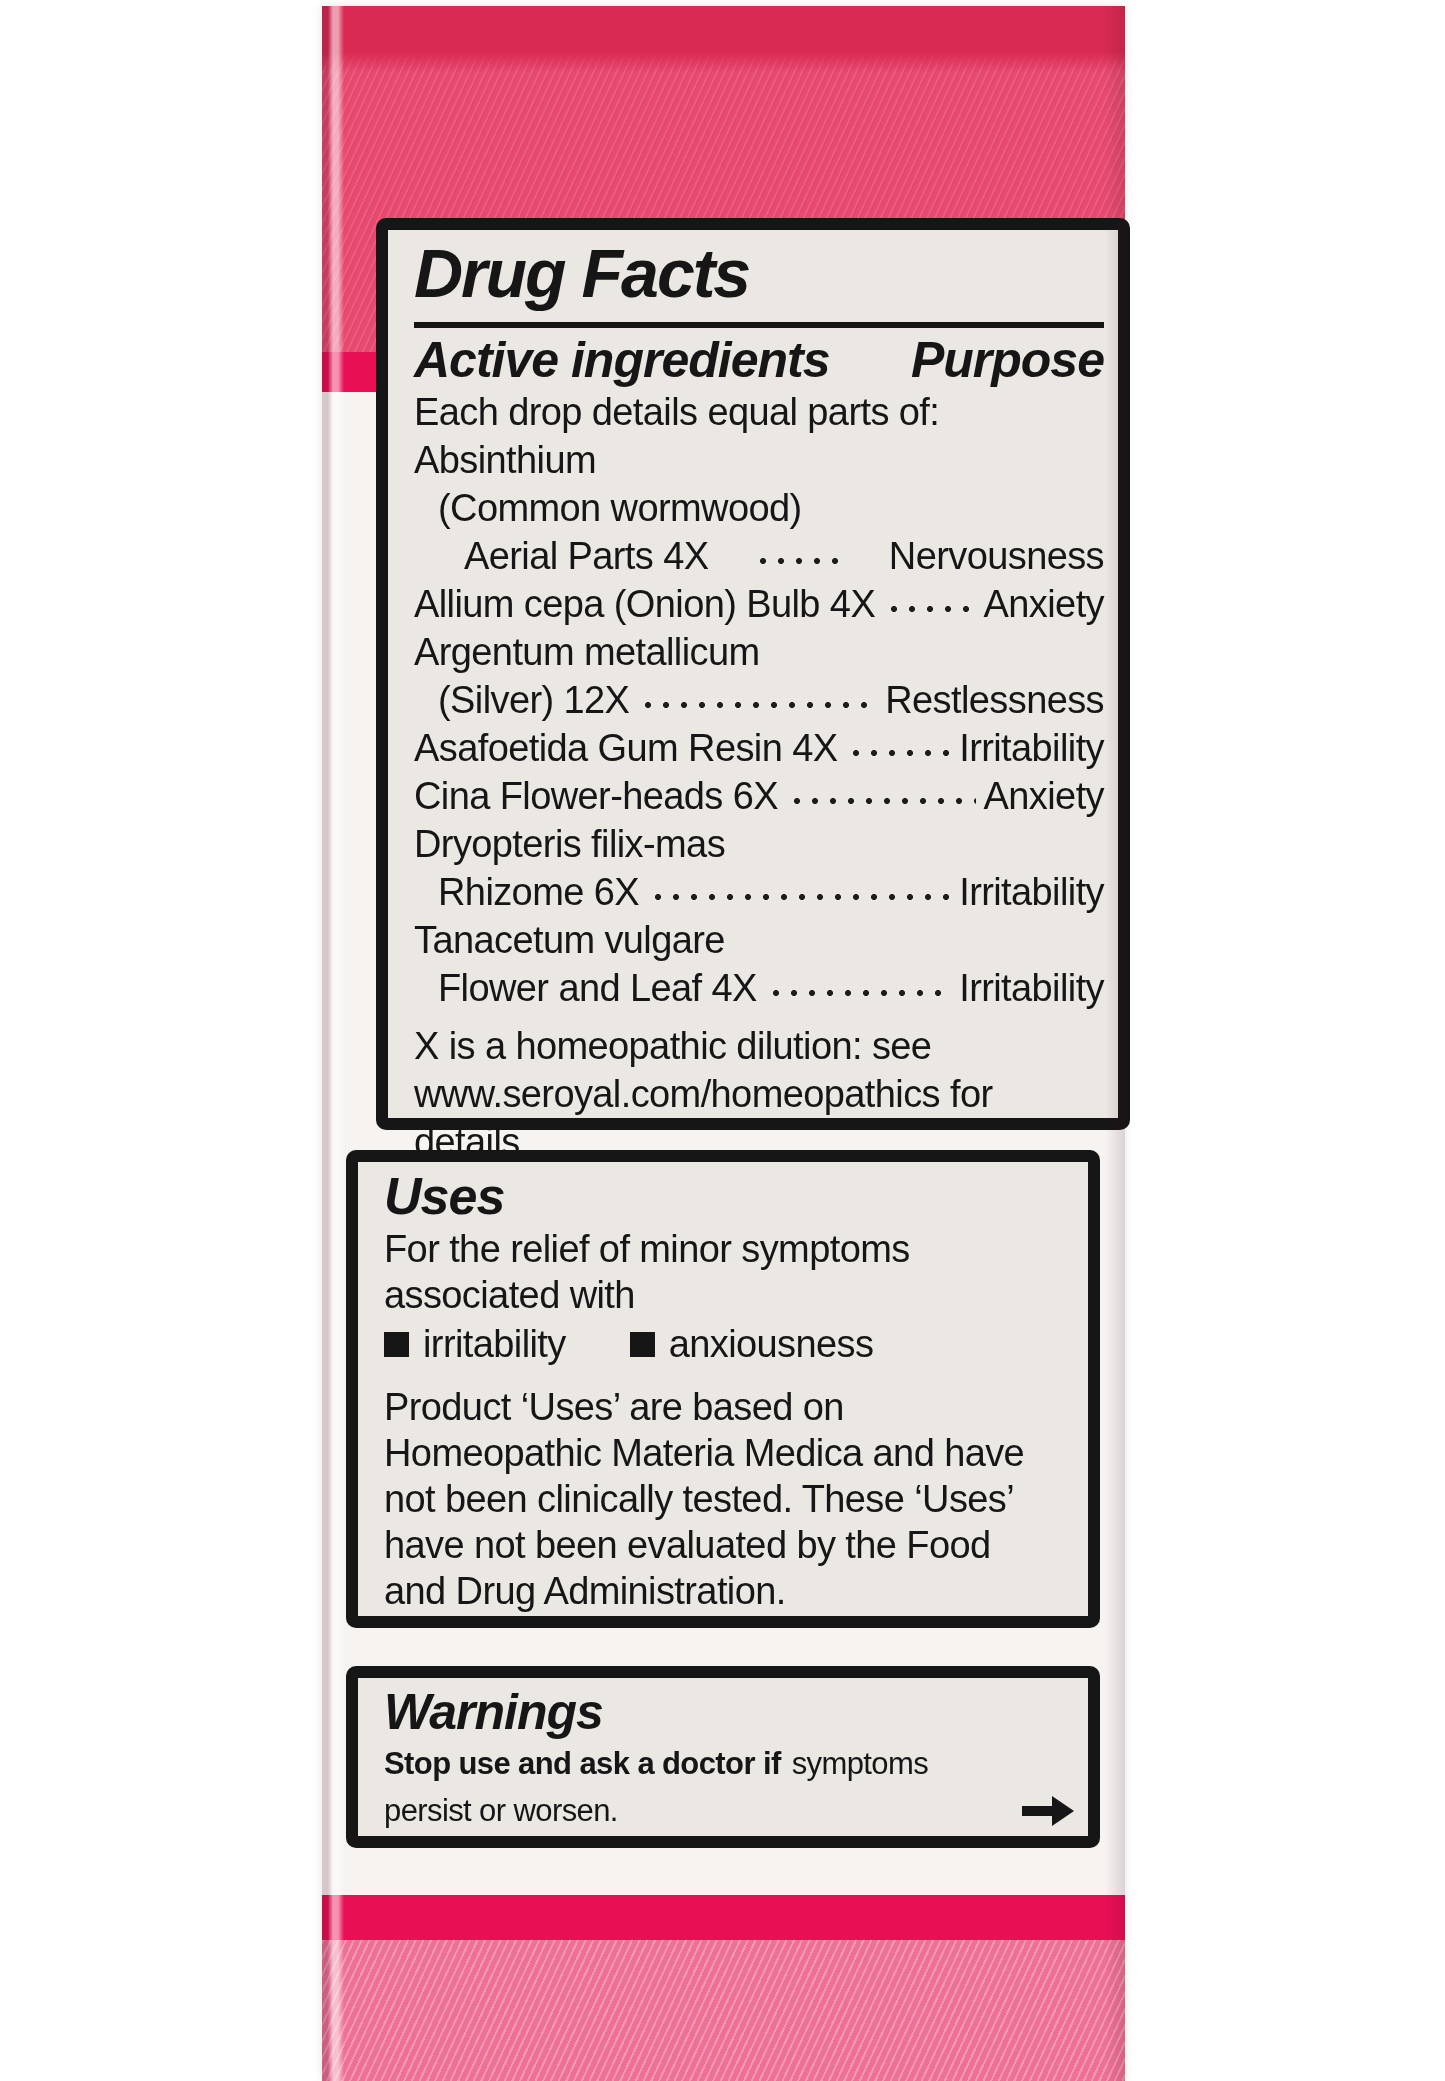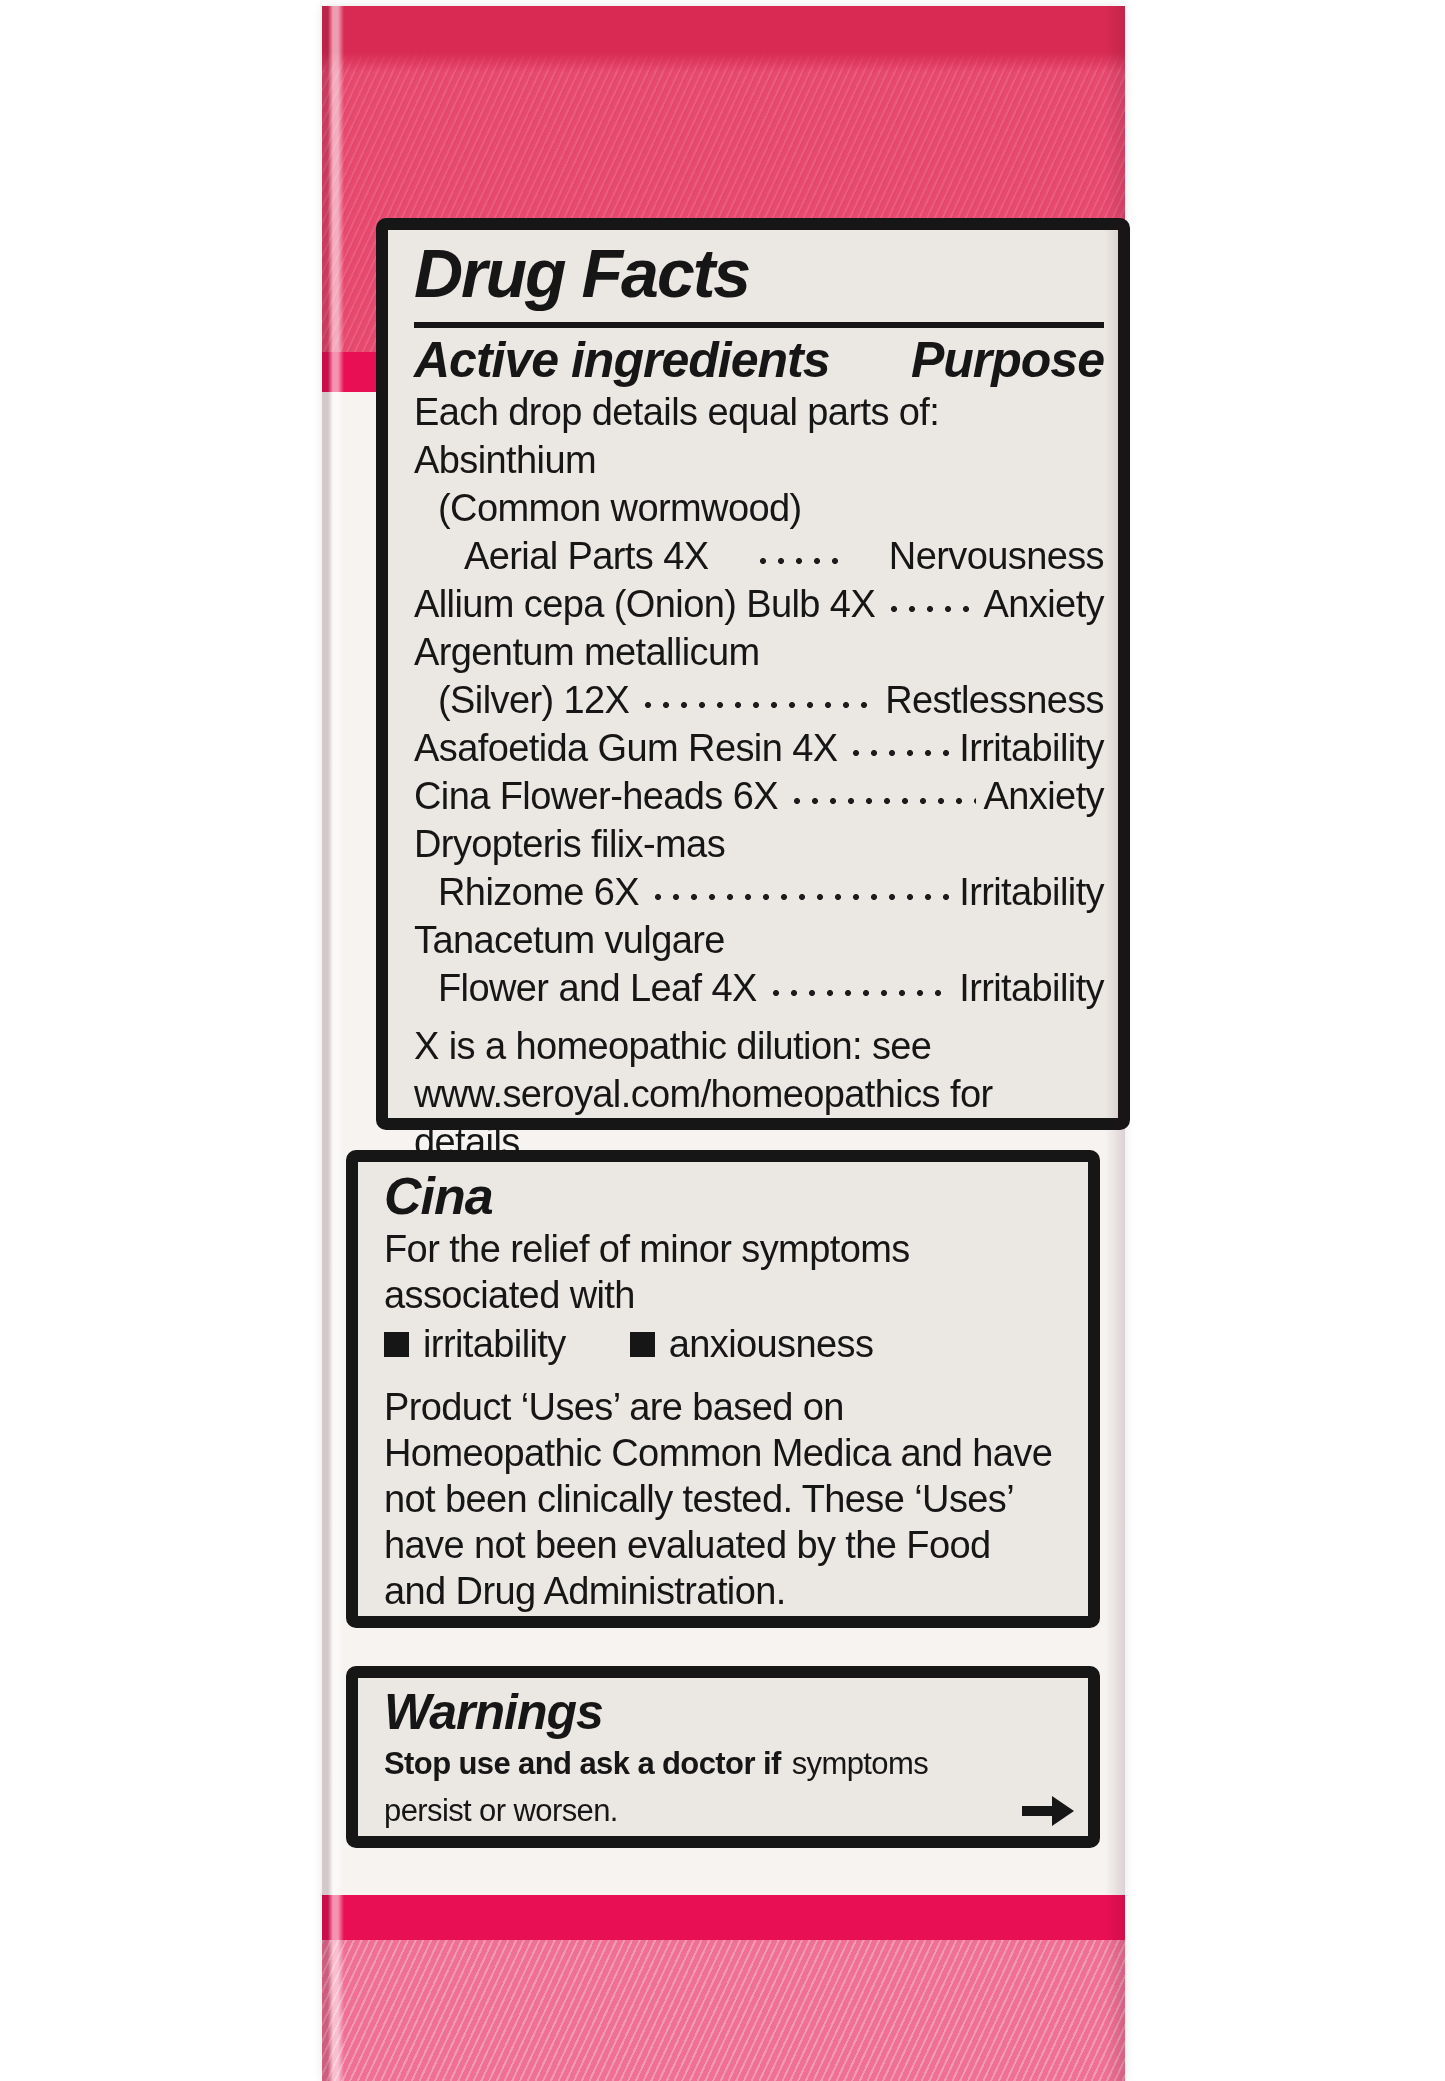--- a/index.html
+++ b/index.html
@@ -148,36 +148,36 @@
         <span class="ing-purpose">Irritability</span>
       </div>
 
       <div class="footnote">
         <div>X is a homeopathic dilution: see</div>
         <div>www.seroyal.com/homeopathics for details.</div>
       </div>
     </section>
 
     <section class="panel panel2">
-      <h2 class="sec-title">Cina</h2>
+      <h2 class="sec-title">Uses</h2>
       <div class="uses-line">For the relief of minor symptoms</div>
       <div class="uses-line">associated with</div>
       <div class="bullets">
         <span class="bullet-item">
           <span class="sq"></span>
           <span>irritability</span>
         </span>
         <span class="bullet-item">
           <span class="sq"></span>
           <span>anxiousness</span>
         </span>
       </div>
       <div class="para">
         <div>Product ‘Uses’ are based on</div>
-        <div>Homeopathic Common Medica and have</div>
+        <div>Homeopathic Materia Medica and have</div>
         <div>not been clinically tested. These ‘Uses’</div>
         <div>have not been evaluated by the Food</div>
         <div>and Drug Administration.</div>
       </div>
     </section>
 
     <section class="panel panel3">
       <h2 class="warn-title">Warnings</h2>
       <div class="warn-line">
         <b>Stop use and ask a doctor if</b>

